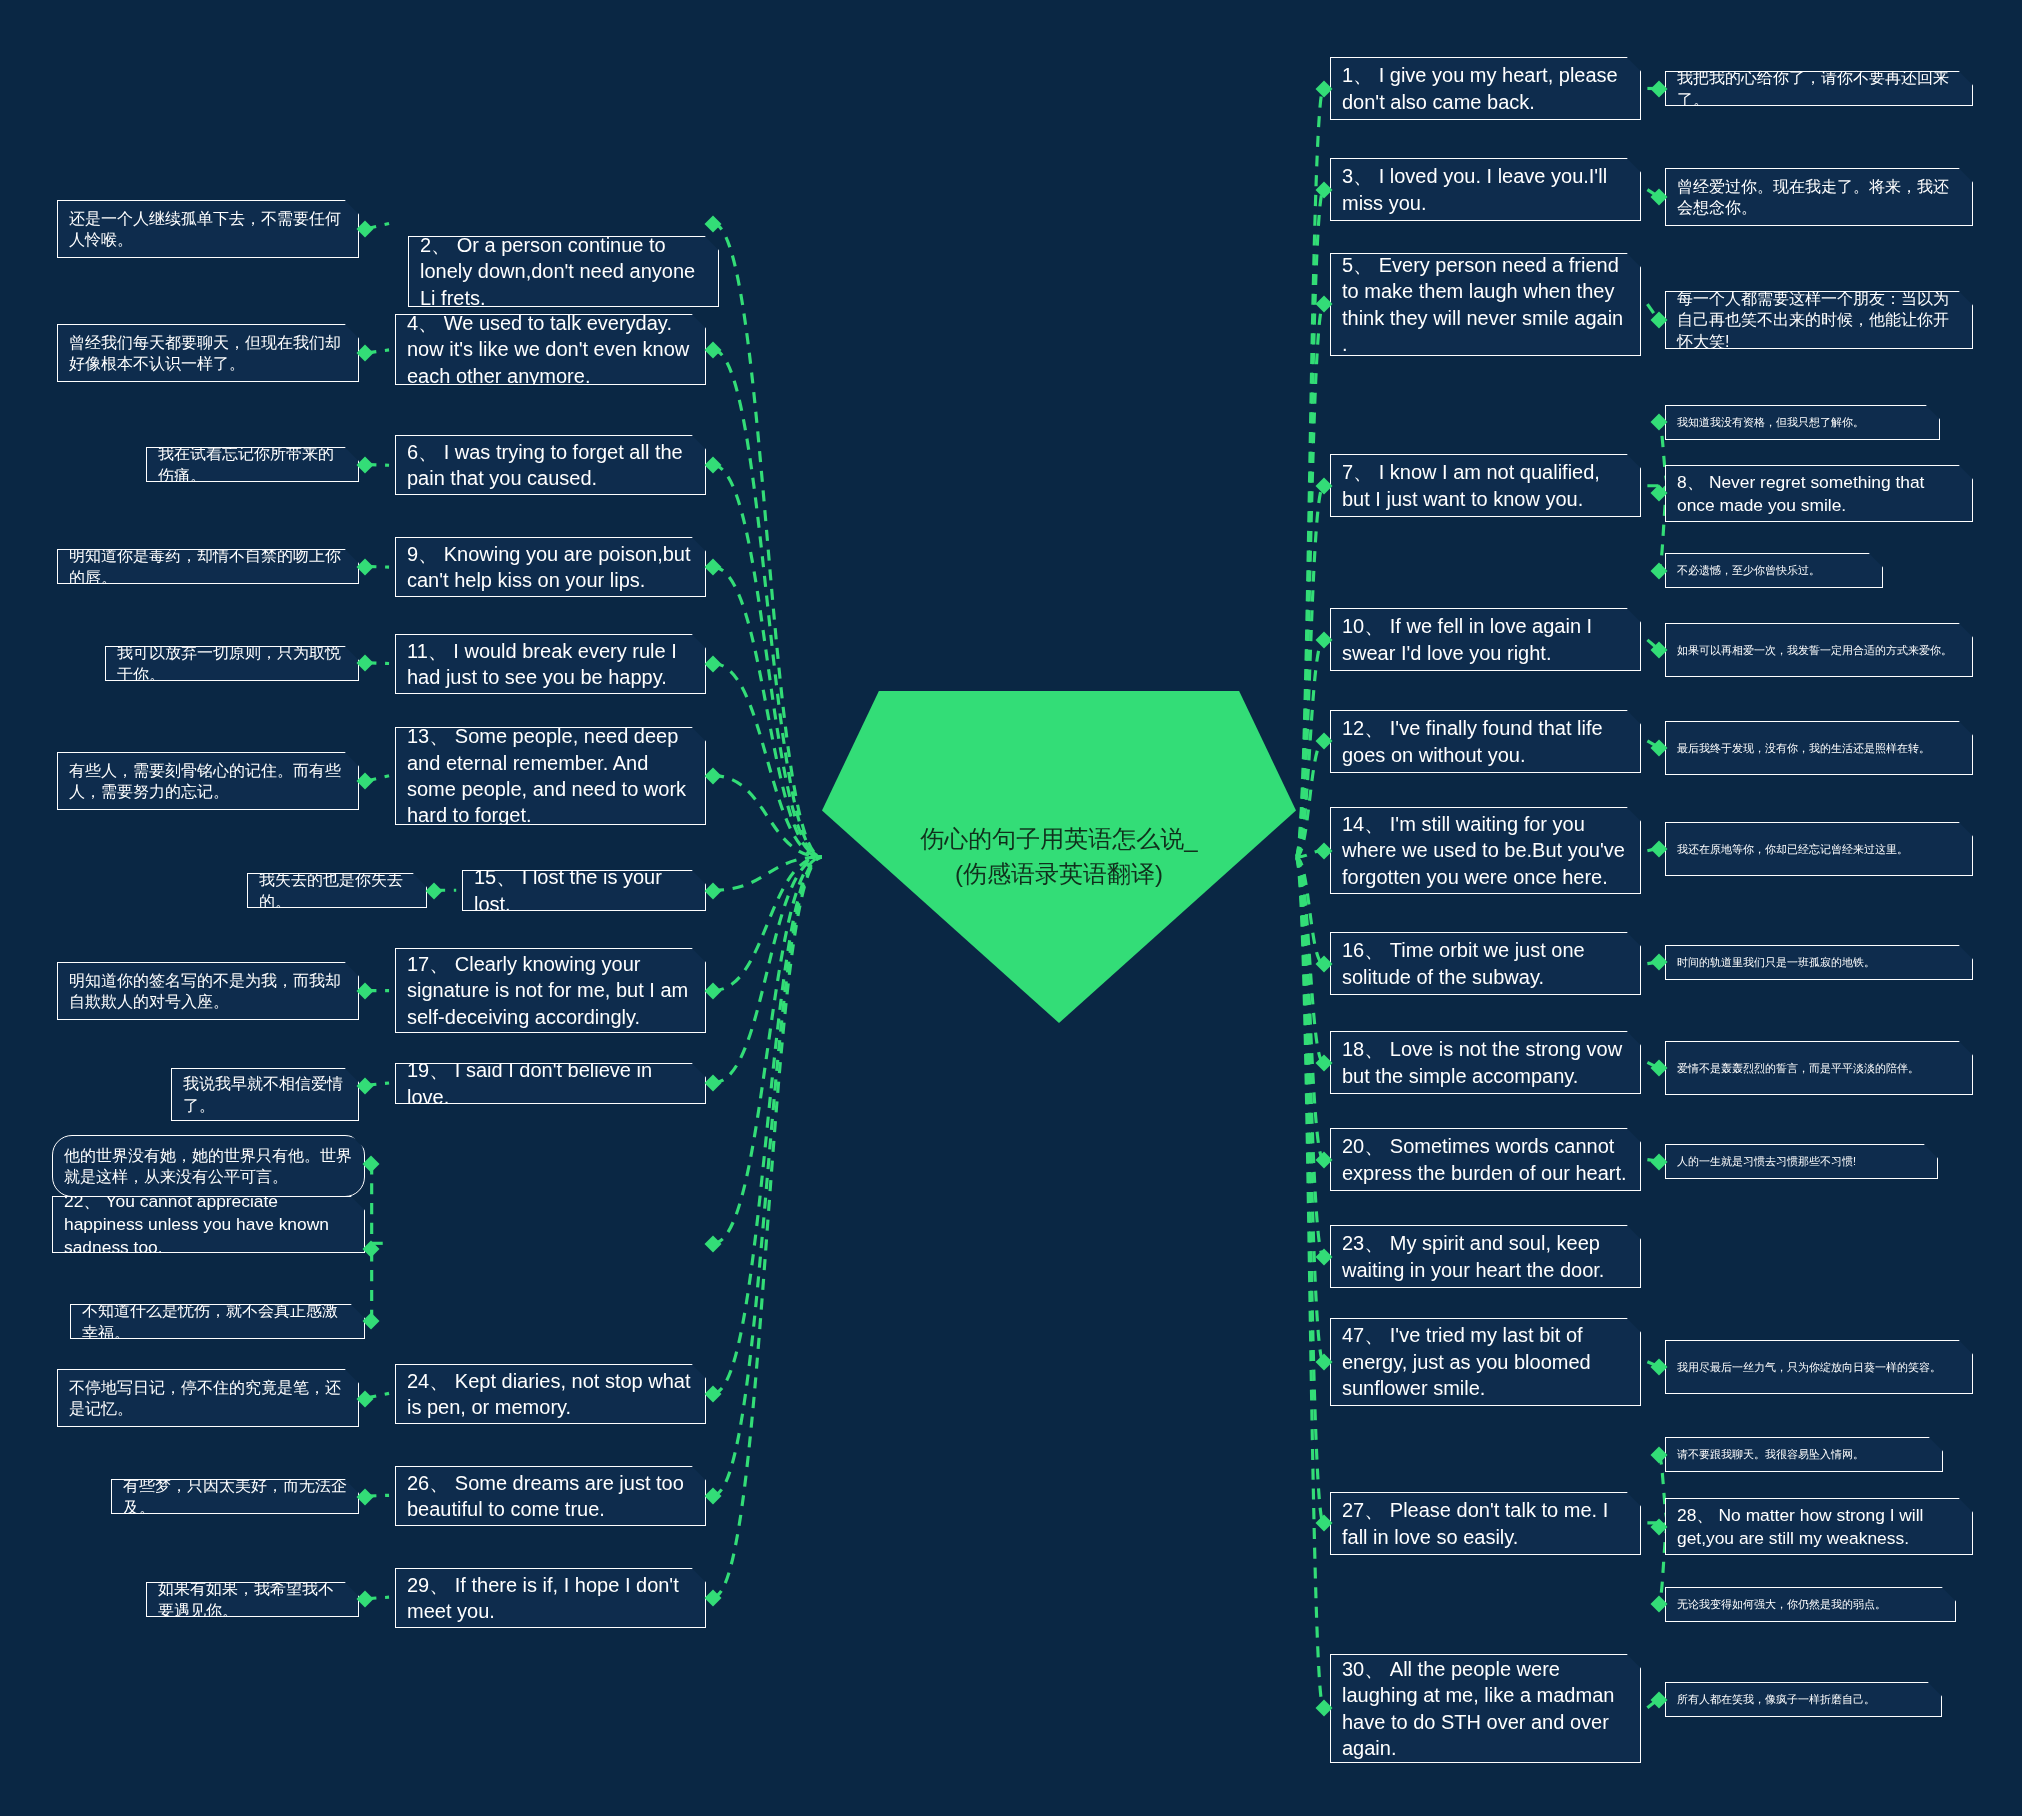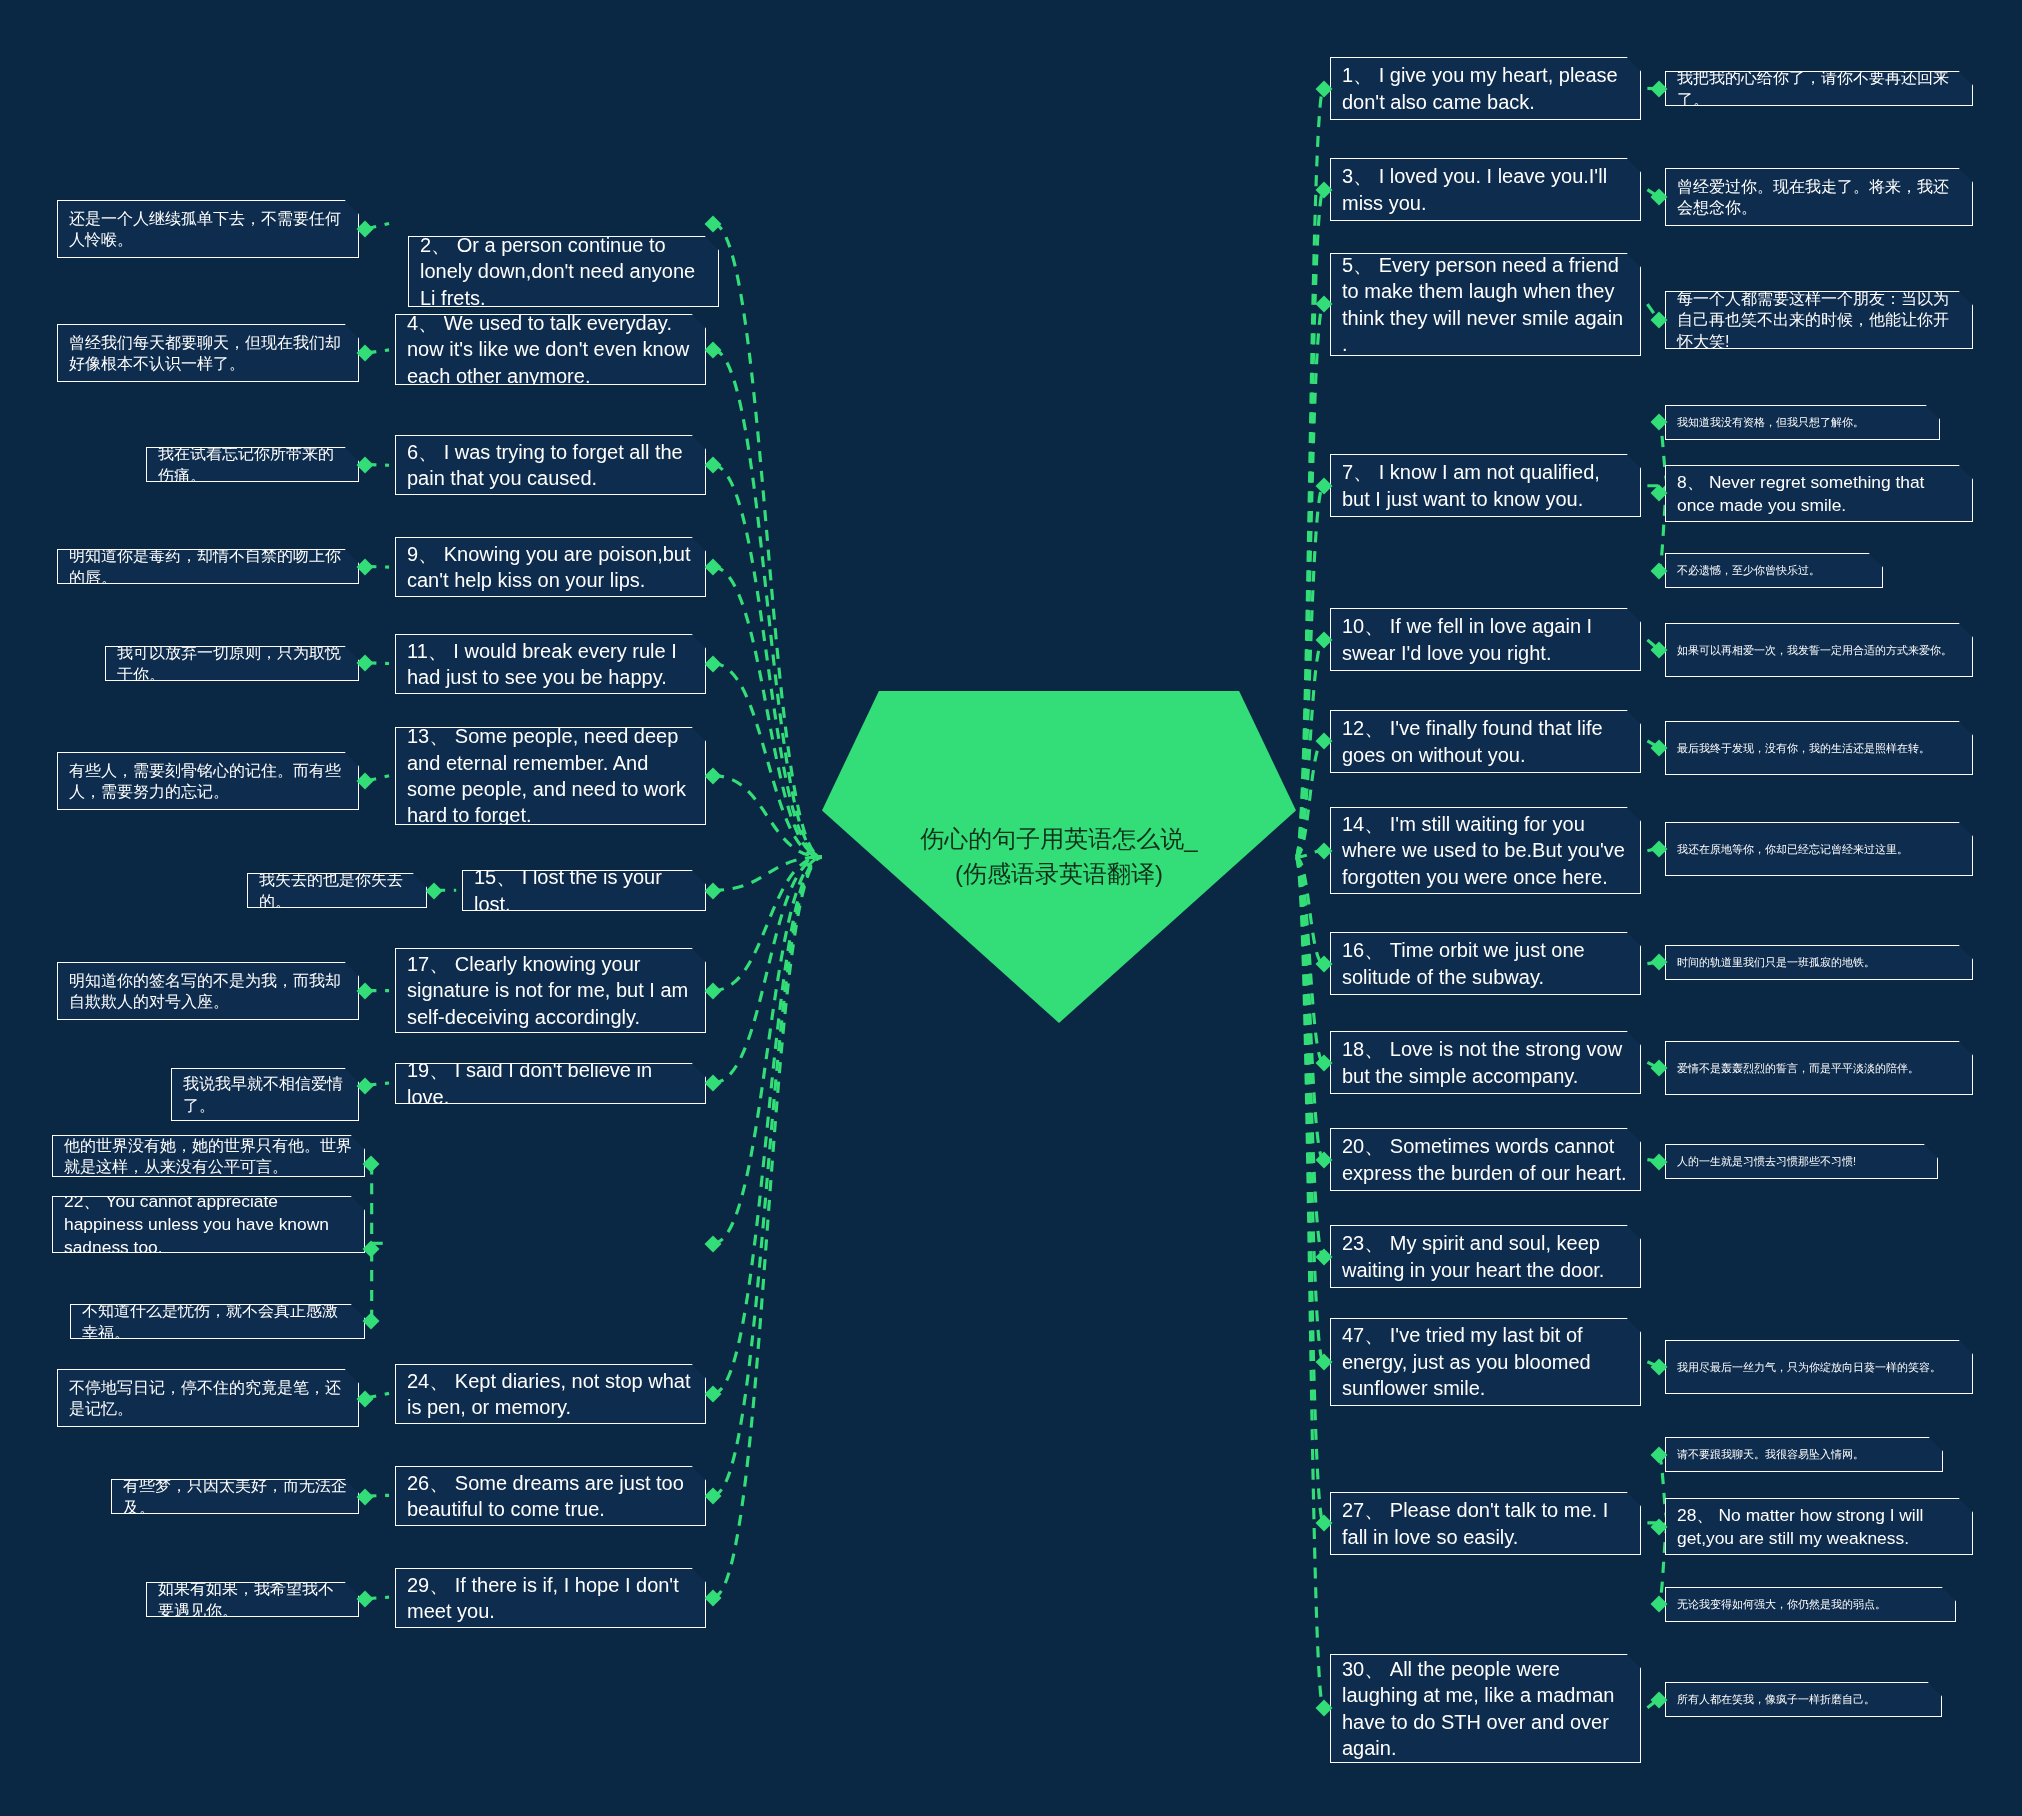--- a/index.html
+++ b/index.html
@@ -145,21 +145,21 @@
   <div class="node cn" style="left:57px;top:200px;width:302px;height:58px;">还是一个人继续孤单下去，不需要任何人怜喉。</div>
   <div class="node cn" style="left:57px;top:324px;width:302px;height:58px;">曾经我们每天都要聊天，但现在我们却好像根本不认识一样了。</div>
   <div class="node cn" style="left:146px;top:447px;width:213px;height:35px;">我在试着忘记你所带来的伤痛。</div>
   <div class="node cn" style="left:57px;top:549px;width:302px;height:35px;">明知道你是毒药，却情不自禁的吻上你的唇。</div>
   <div class="node cn" style="left:105px;top:646px;width:254px;height:35px;">我可以放弃一切原则，只为取悦于你。</div>
   <div class="node cn" style="left:57px;top:752px;width:302px;height:58px;">有些人，需要刻骨铭心的记住。而有些人，需要努力的忘记。</div>
   <div class="node cn" style="left:247px;top:873px;width:180px;height:35px;">我失去的也是你失去的。</div>
   <div class="node cn" style="left:57px;top:962px;width:302px;height:58px;">明知道你的签名写的不是为我，而我却自欺欺人的对号入座。</div>
   <div class="node cn" style="left:171px;top:1068px;width:188px;height:53px;">我说我早就不相信爱情了。</div>
 
-  <div class="node cn" style="left:52px;top:1135px;width:313px;height:42px;">他的世界没有她，她的世界只有他。世界就是这样，从来没有公平可言。</div>
+  <div class="node cn" style="left:52px;top:1135px;width:313px;height:62px;border-radius:20px;">他的世界没有她，她的世界只有他。世界就是这样，从来没有公平可言。</div>
   <div class="node en" style="left:52px;top:1196px;width:313px;height:57px;font-size:17.4px;"> 22、 You cannot appreciate happiness unless you have known sadness too.</div>
   <div class="node cn" style="left:70px;top:1304px;width:295px;height:35px;">不知道什么是忧伤，就不会真正感激幸福。</div>
 
   <div class="node cn" style="left:57px;top:1369px;width:302px;height:58px;">不停地写日记，停不住的究竟是笔，还是记忆。</div>
   <div class="node cn" style="left:111px;top:1479px;width:248px;height:35px;">有些梦，只因太美好，而无法企及。</div>
   <div class="node cn" style="left:146px;top:1582px;width:213px;height:35px;">如果有如果，我希望我不要遇见你。</div>
 
   <div class="node en" style="left:1330px;top:57px;width:311px;height:63px;">1、 I give you my heart, please don't also came back.</div>
   <div class="node en" style="left:1330px;top:158px;width:311px;height:63px;">3、 I loved you. I leave you.I'll miss you.</div>
   <div class="node en" style="left:1330px;top:253px;width:311px;height:103px;">5、 Every person need a friend to make them laugh when they think they will never smile again .</div>

